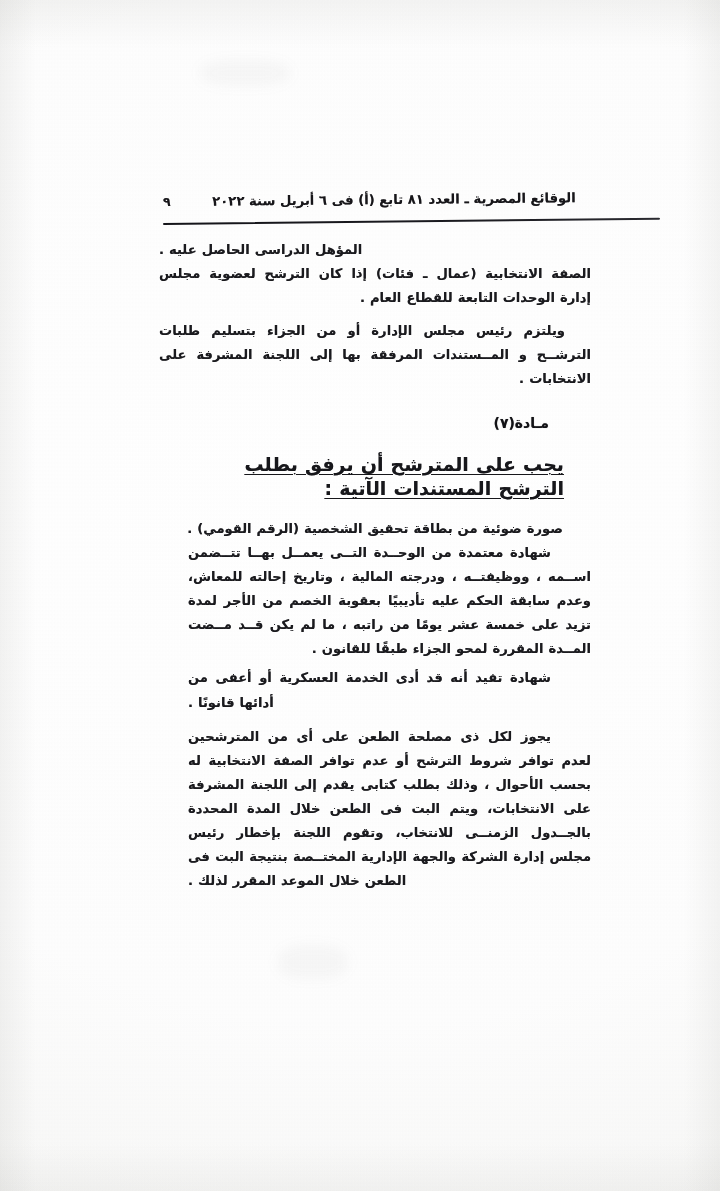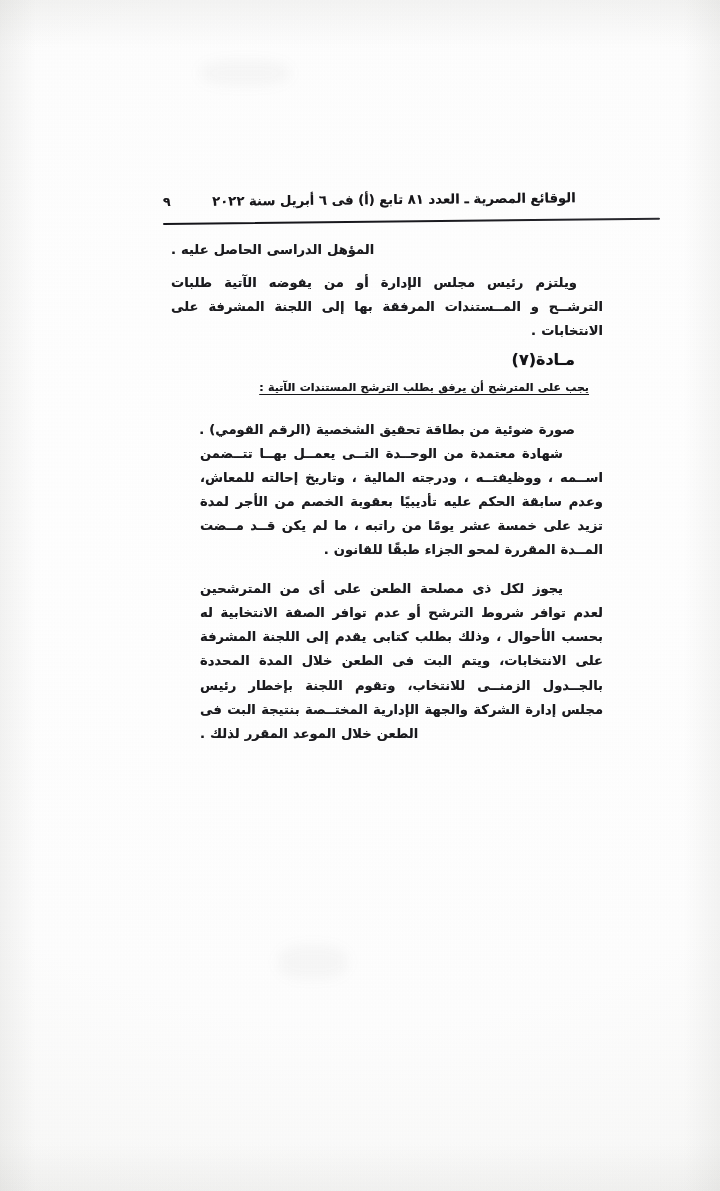--- a/index.html
+++ b/index.html
@@ -94,21 +94,21 @@
     background: linear-gradient(to right, #15151a 0%, #1b1b20 60%, #2a2a30 100%);
     transform: rotate(-0.62deg);
     transform-origin: 0 50%;
     border-radius: 1px;
   }
 
   
   .body-col {
     position: absolute;
     top: 238px;
-    right: 0;
+    right: 12px;
     width: 432px;
     direction: rtl;
     text-align: justify;
     text-align-last: right;
     font-size: 13.1px;
     line-height: 24.1px;
     font-weight: 700;
     color: #1a1a1e;
     letter-spacing: -0.15px;
     word-spacing: .5px;
@@ -127,35 +127,35 @@
   .para.indent-lg { text-indent: 40px; margin-left: 29px; }
 
   .para.end-left { text-align-last: left; }
   .para.end-center { text-align-last: center; margin-top: 17px; }
 
   .gap-sm { height: 5px; }
   .gap-md { height: 9px; }
 
   
   .article-heading {
-    margin: 0;
-    font-size: 16px;
+    margin: 14px;
+    font-size: 14px;
     font-weight: 700;
     color: #121216;
     letter-spacing: .2px;
     padding-right: 28px;
     text-shadow: 0 0 .7px rgba(0,0,0,.55);
   }
   .article-heading .kashida { letter-spacing: 0; }
 
   .lead-underline {
-    margin: 4px;
+    margin: 17px;
     text-align: right;
     padding-right: 10px;
-    font-size: 11px;
+    font-size: 19px;
     font-weight: 700;
     color: #17171b;
     text-decoration: underline;
     text-underline-offset: 3px;
     text-decoration-thickness: from-font;
     text-shadow: 0 0 .55px rgba(10,10,12,.5);
   }
 
   
   .ghost {
@@ -181,39 +181,41 @@
     <div class="running-head">
       <div class="rh-title">الوقائع المصرية ـ العدد ٨١ تابع (أ) فى ٦ أبريل سنة ٢٠٢٢</div>
       <div class="rh-folio">٩</div>
     </div>
     <div class="rule"></div>
 
     <div class="body-col">
 
       <p class="para flush end-left">المؤهل الدراسى الحاصل عليه .</p>
 
+      <p class="para flush">الصفة الانتخابية (عمال ـ فئات) إذا كان الترشح لعضوية مجلس إدارة الوحدات التابعة للقطاع العام .</p>
 
       <div class="gap-md"></div>
 
-      <p class="para indent">ويلتزم رئيس مجلس الإدارة أو من يفوضه الآتية طلبات الترشــح و المــستندات المرفقة بها إلى اللجنة المشرفة على الانتخابات .</p>
+      <p class="para indent">ويلتزم رئيس مجلس الإدارة أو من الجزاء بتسليم طلبات الترشــح و المــستندات المرفقة بها إلى اللجنة المشرفة على الانتخابات .</p>
 
       <div class="gap-sm"></div>
 
       <h2 class="article-heading">
         <span class="kashida">مـادة</span><span>(٧)</span>
       </h2>
 
       <p class="lead-underline">يجب على المترشح أن يرفق بطلب الترشح المستندات الآتية :</p>
 
       <p class="para flush end-center">صورة ضوئية من بطاقة تحقيق الشخصية (الرقم القومي) .</p>
 
       <p class="para indent-lg">شهادة معتمدة من الوحــدة التــى يعمــل بهــا تتــضمن اســمه ، ووظيفتــه ، ودرجته المالية ، وتاريخ إحالته للمعاش، وعدم سابقة الحكم عليه تأديبيًا بعقوبة الخصم من الأجر لمدة تزيد على خمسة عشر يومًا من راتبه ، ما لم يكن قــد مــضت المــدة المقررة لمحو الجزاء طبقًا للقانون .</p>
 
       <div class="gap-sm"></div>
 
+      <p class="para indent-lg end-left">شهادة تفيد أنه قد أدى الخدمة العسكرية أو أعفى من أدائها قانونًا .</p>
 
 
       <div class="gap-sm"></div>
 
 
 
       <div class="gap-sm"></div>
 
 
       <p class="para indent-lg end-left">يجوز لكل ذى مصلحة الطعن على أى من المترشحين لعدم توافر شروط الترشح أو عدم توافر الصفة الانتخابية له بحسب الأحوال ، وذلك بطلب كتابى يقدم إلى اللجنة المشرفة على الانتخابات، ويتم البت فى الطعن خلال المدة المحددة بالجــدول الزمنــى للانتخاب، وتقوم اللجنة بإخطار رئيس مجلس إدارة الشركة والجهة الإدارية المختــصة بنتيجة البت فى الطعن خلال الموعد المقرر لذلك .</p>

